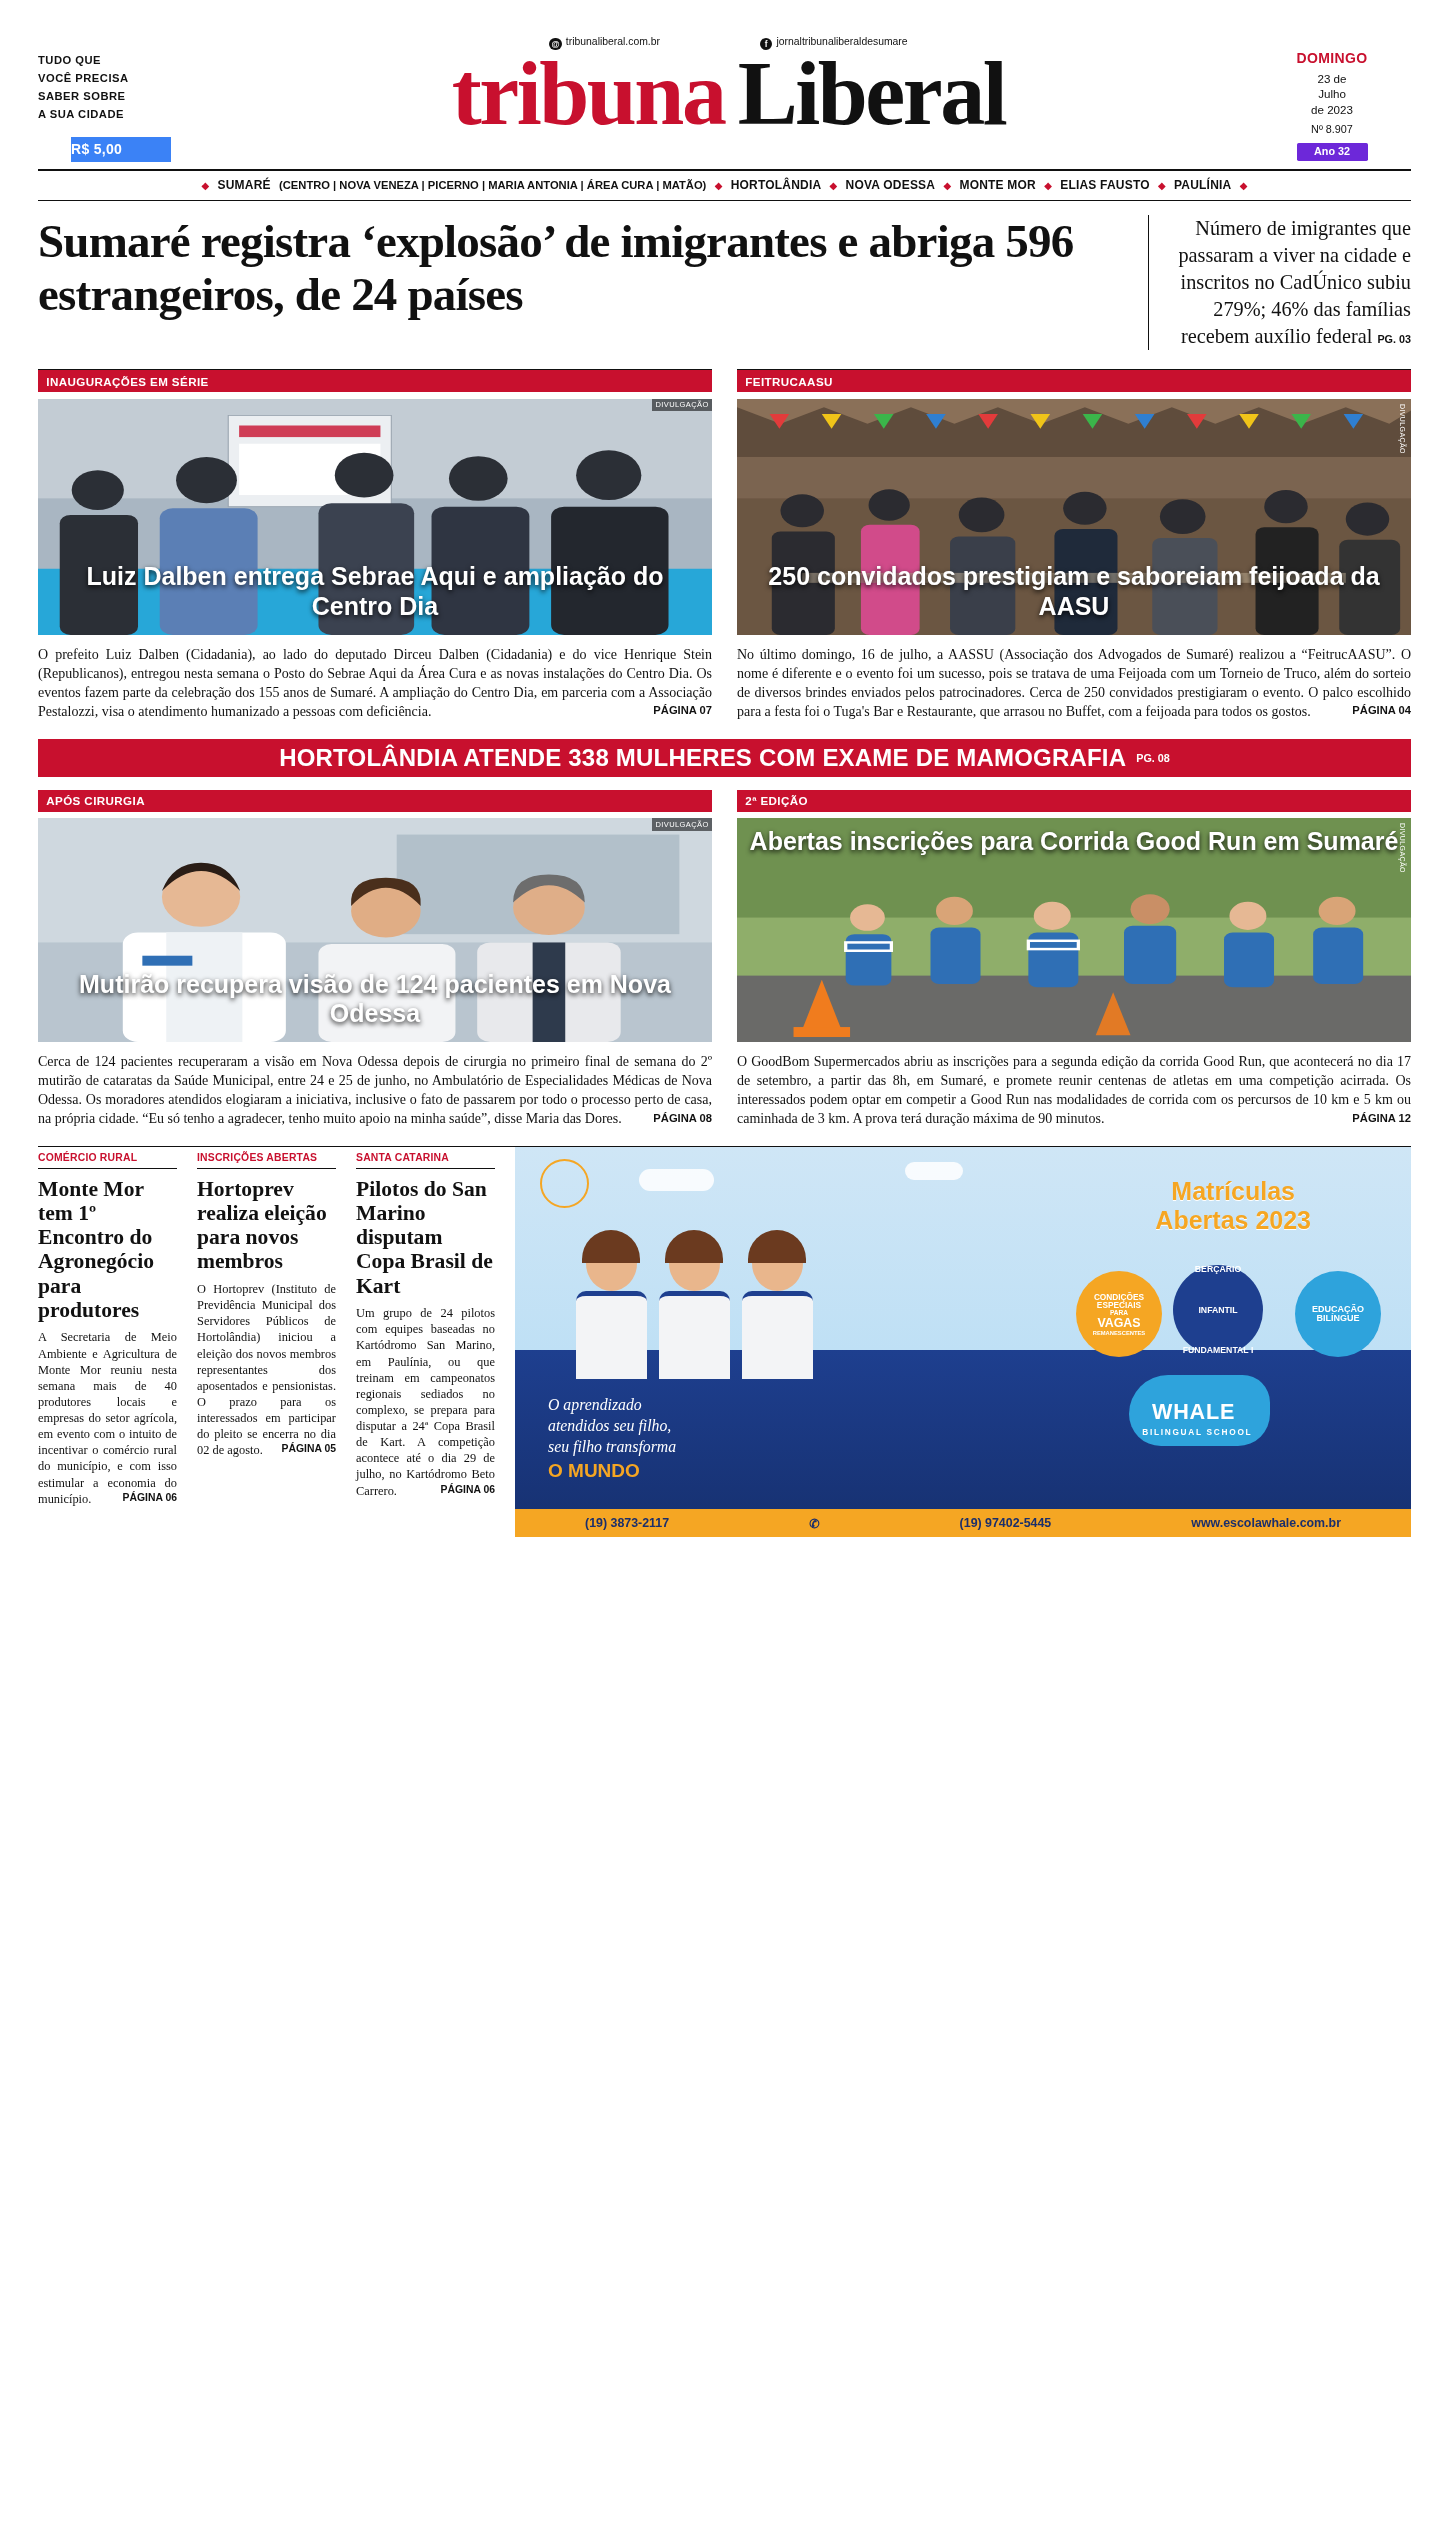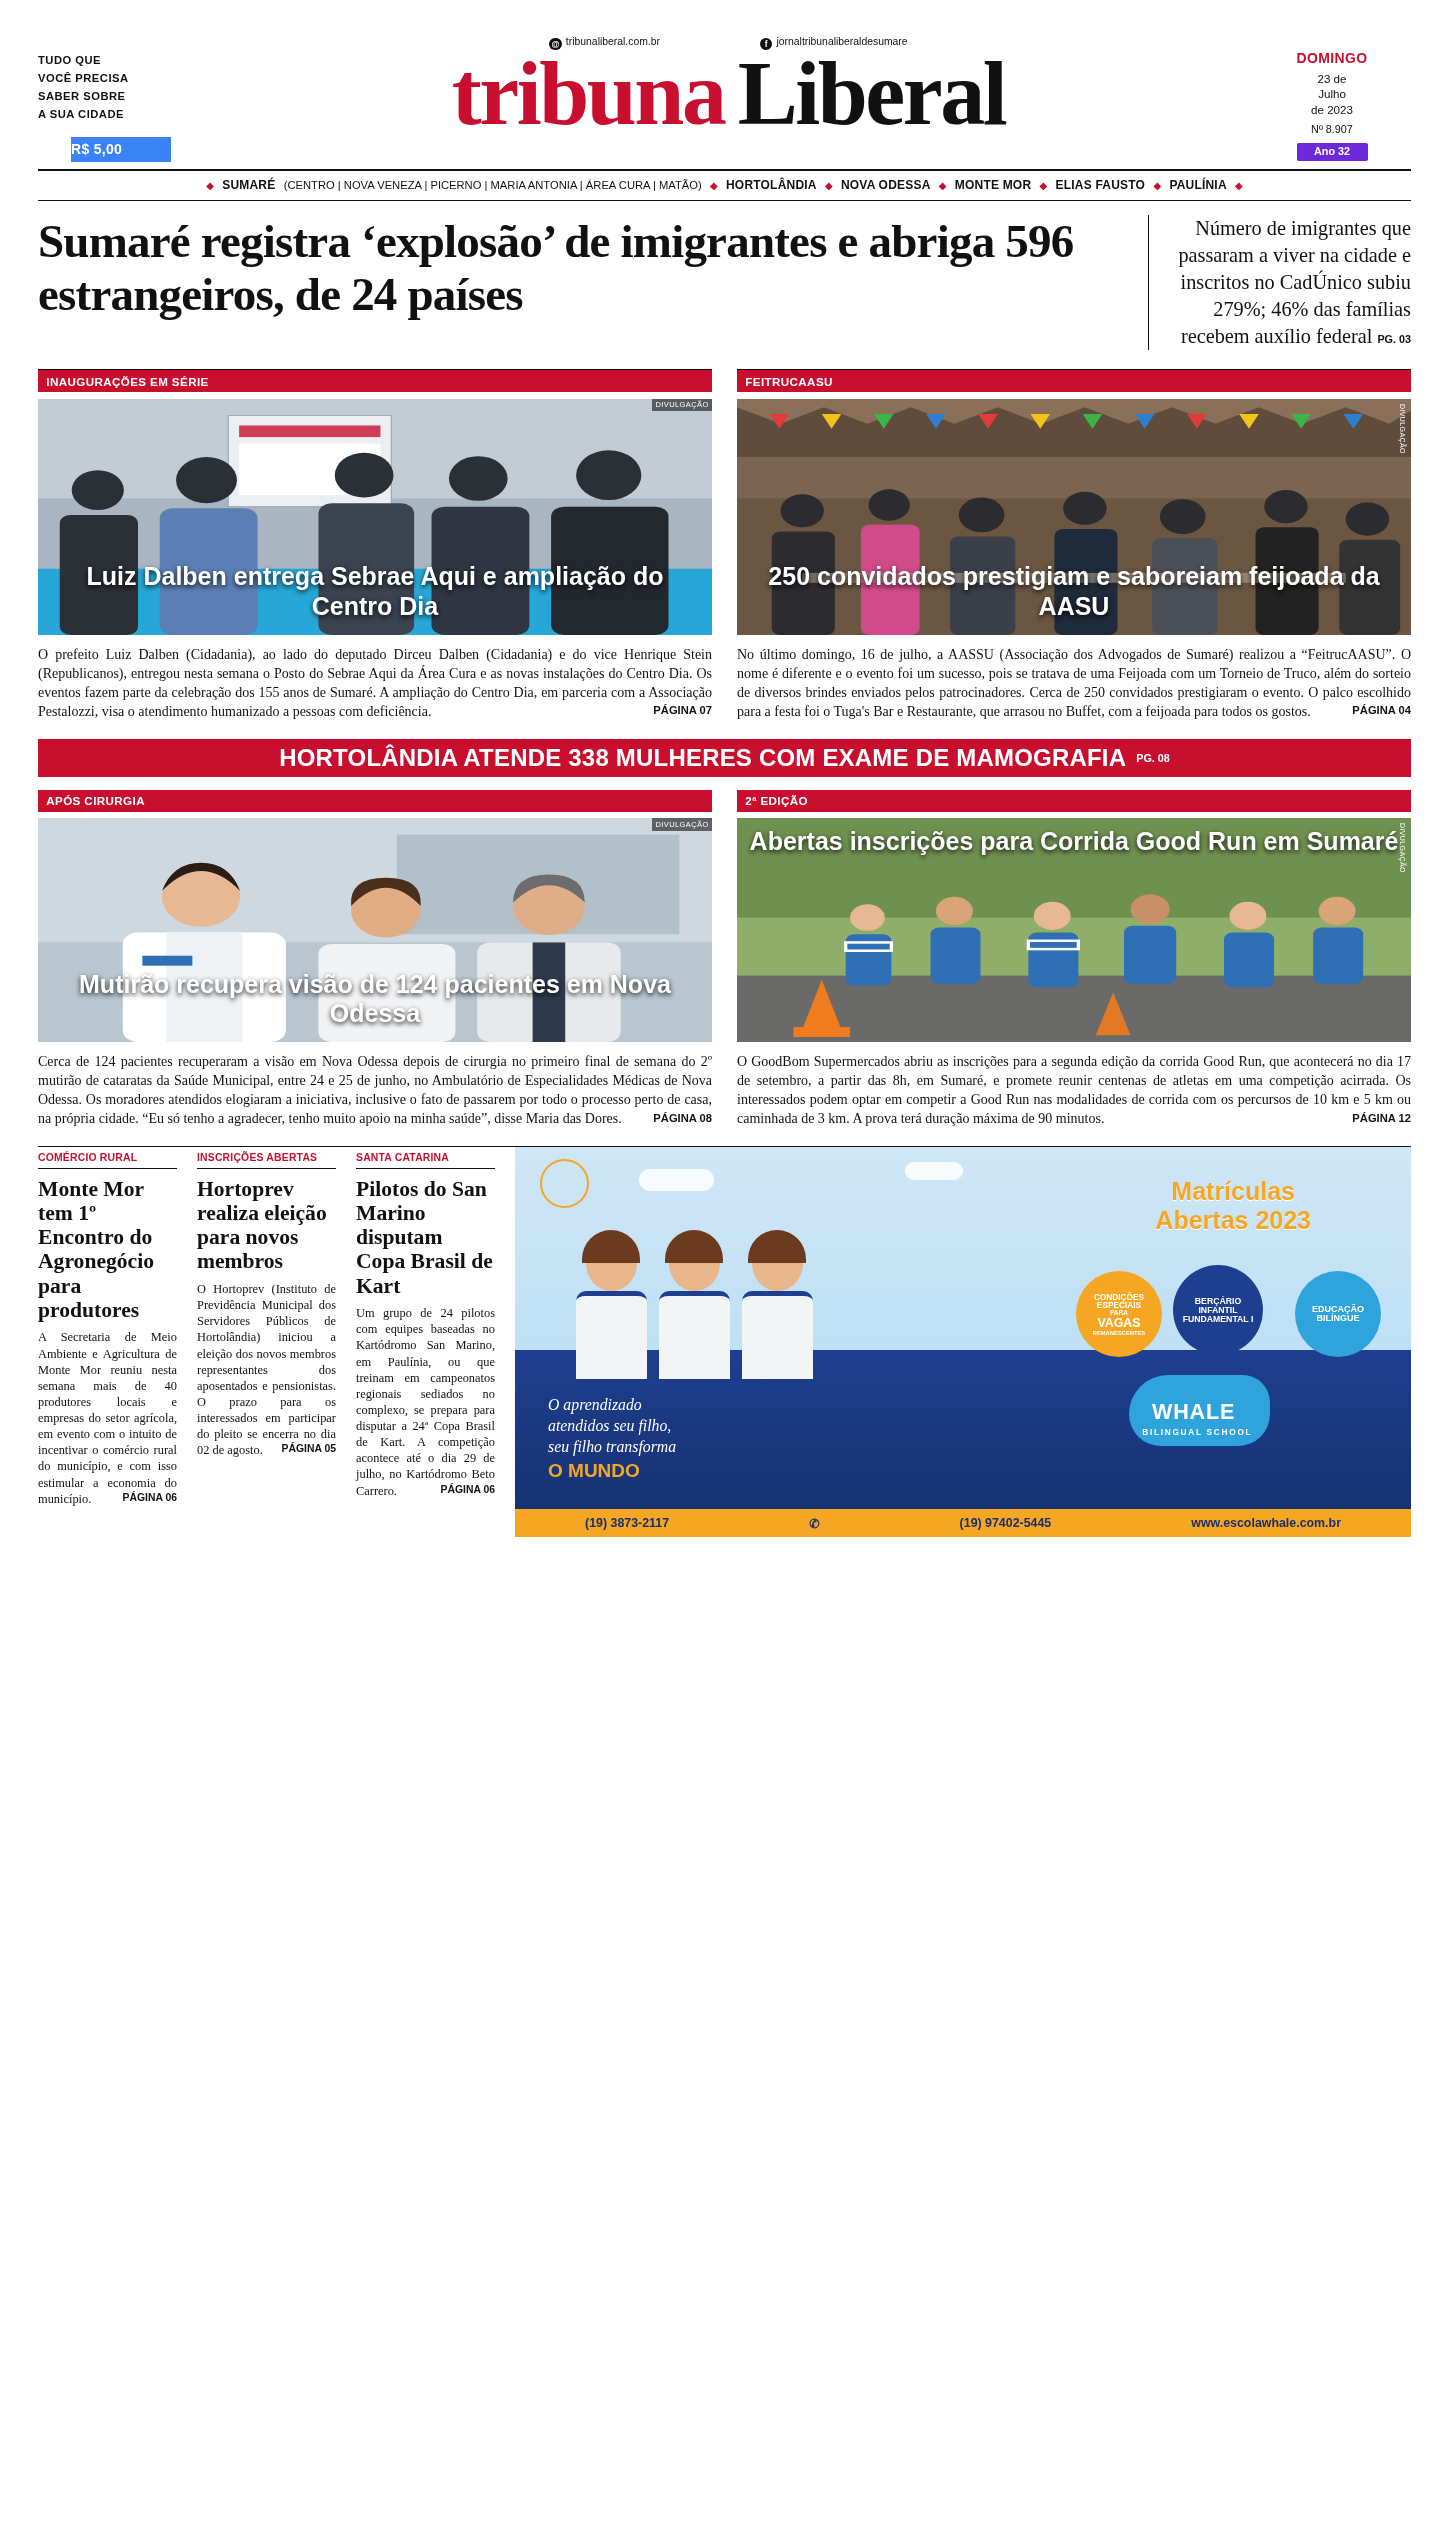--- a/index.html
+++ b/index.html
@@ -24,21 +24,21 @@
   .mh-right .ed{font-family:"Liberation Sans",sans-serif;font-size:10.8px;margin-top:5px;color:#111;}
   .mh-right .anobox{margin:8.3px auto 0 auto;background:#6d28d9;color:#fff;width:71px;padding:2.5px 0 3.3px 0;font-family:"Liberation Sans",sans-serif;font-weight:bold;font-size:10.8px;border-radius:1.7px;}
 
   .rule-thick{border-top:2.5px solid #111;margin-top:6.6px;}
   .rule-thin{border-top:0.8px solid #111;margin-top:1.7px;}
 
   
   .cities{display:flex;justify-content:center;align-items:center;gap:8.3px;flex-wrap:nowrap;padding:7.5px 0 6.6px 0;font-family:"Liberation Sans",sans-serif;font-size:12px;}
   .cities .d{color:#c8102e;font-size:10px;}
   .cities .b{font-weight:bold;color:#111;letter-spacing:0.2px;}
-  .cities .n{font-weight:normal;color:#111;font-size:11.2px;}
+  .cities .n{font-weight:bold;color:#111;font-size:11.2px;}
 
   
   .lead{display:flex;gap:21.6px;padding:13.3px 0 6.6px 0;}
   .lead-head{flex:1;font-family:"Liberation Serif",serif;font-weight:bold;font-size:47px;line-height:1.14;letter-spacing:-0.8px;color:#111;}
   .lead-side{width:249px;border-left:0.8px solid #111;padding-left:13.3px;font-family:"Liberation Serif",serif;font-size:20.3px;line-height:1.33;text-align:right;color:#111;}
   .lead-side .pg{font-family:"Liberation Sans",sans-serif;font-weight:bold;font-size:10.8px;}
   .kicker-bar{background:#c8102e;height:21.6px;display:flex;align-items:center;}
   .kicker-bar .kt{color:#fff;font-family:"Liberation Sans",sans-serif;font-weight:bold;font-size:11.6px;letter-spacing:0.4px;padding-left:8.3px;}
 
   
@@ -395,21 +395,21 @@
       </div>
 
       <div class="badge" style="background:#f5a623;width:86px;height:86px;right:249px;top:124px;font-size:8.3px;flex-direction:column;">
         <span>CONDIÇÕES</span>
         <span>ESPECIAIS</span>
         <span style="font-size:6.6px;">PARA</span>
         <span style="font-size:12.4px;">VAGAS</span>
         <span style="font-size:5.8px;">REMANESCENTES</span>
       </div>
 
-      <div class="badge" style="background:#1e3f8f;width:90px;height:90px;right:148px;top:118px;font-size:8.7px;flex-direction:column;">
+      <div class="badge" style="background:#1e3f8f;width:90px;height:90px;right:148px;top:118px;font-size:8.7px;flex-direction:column;justify-content:space-between;">
         <span>BERÇÁRIO</span>
         <span>INFANTIL</span>
         <span>FUNDAMENTAL I</span>
       </div>
 
       <div class="badge" style="background:#2ea3dc;width:86px;height:86px;right:30px;top:124px;font-size:9px;flex-direction:column;">
         <span>EDUCAÇÃO</span>
         <span>BILÍNGUE</span>
       </div>
 

